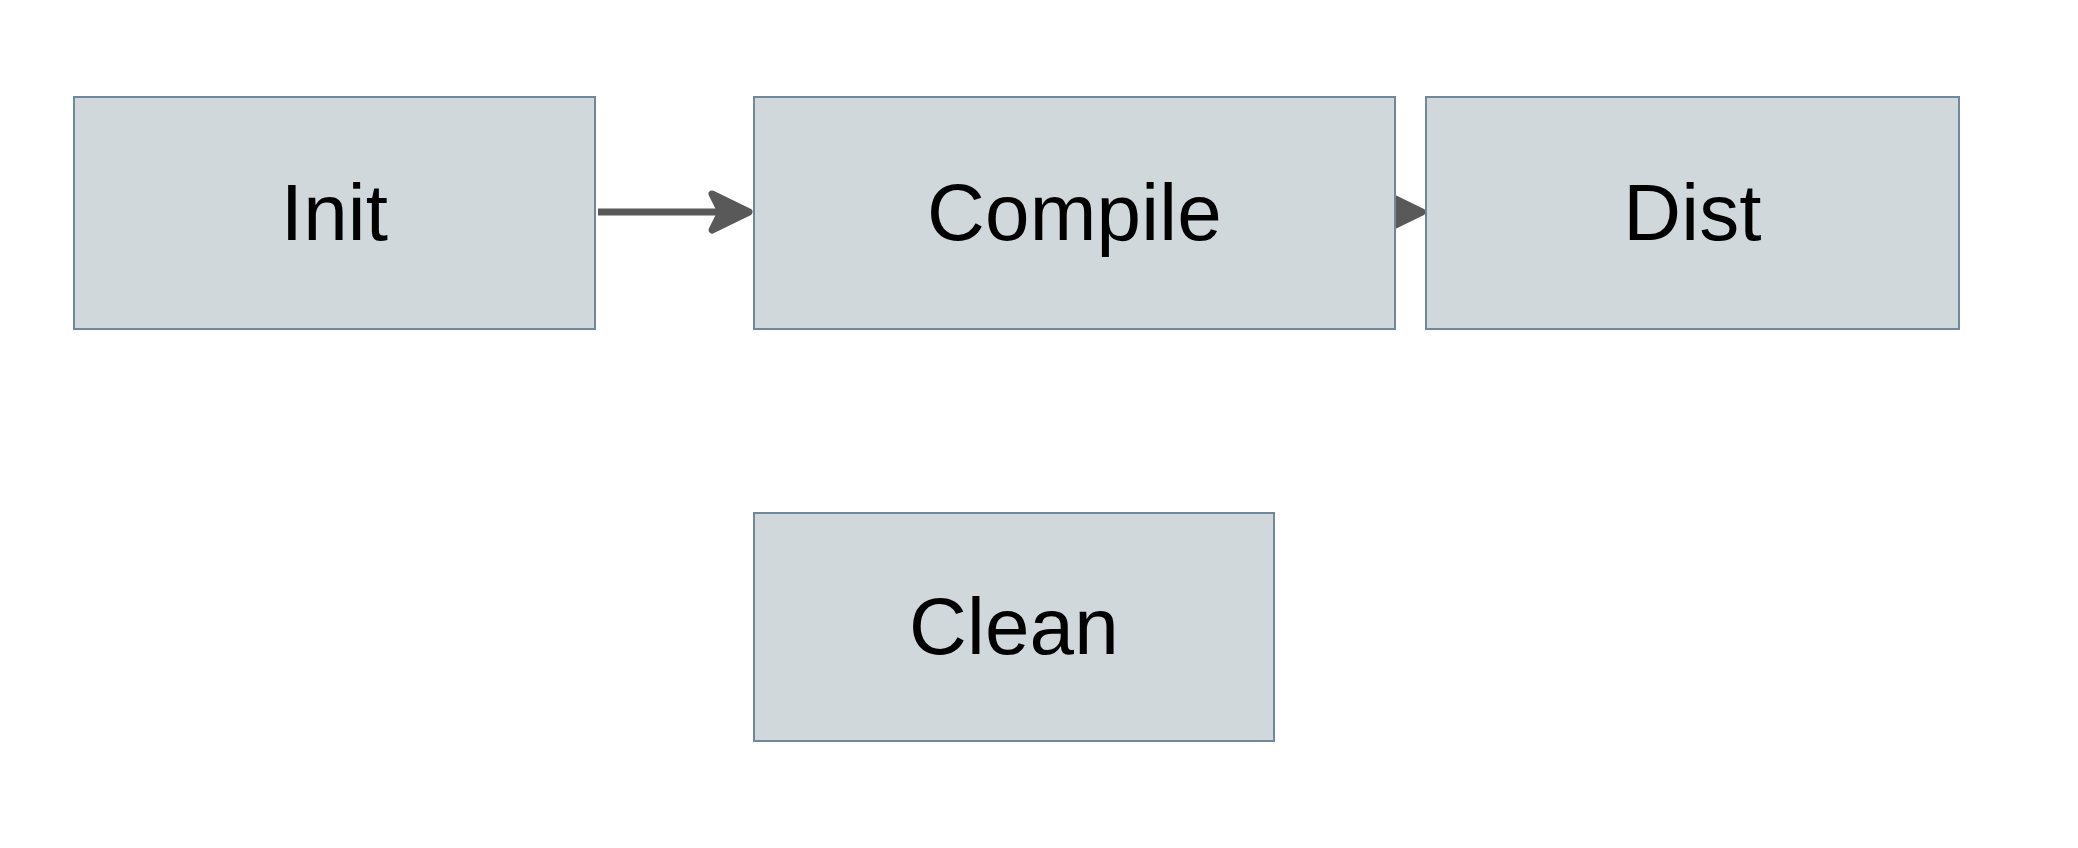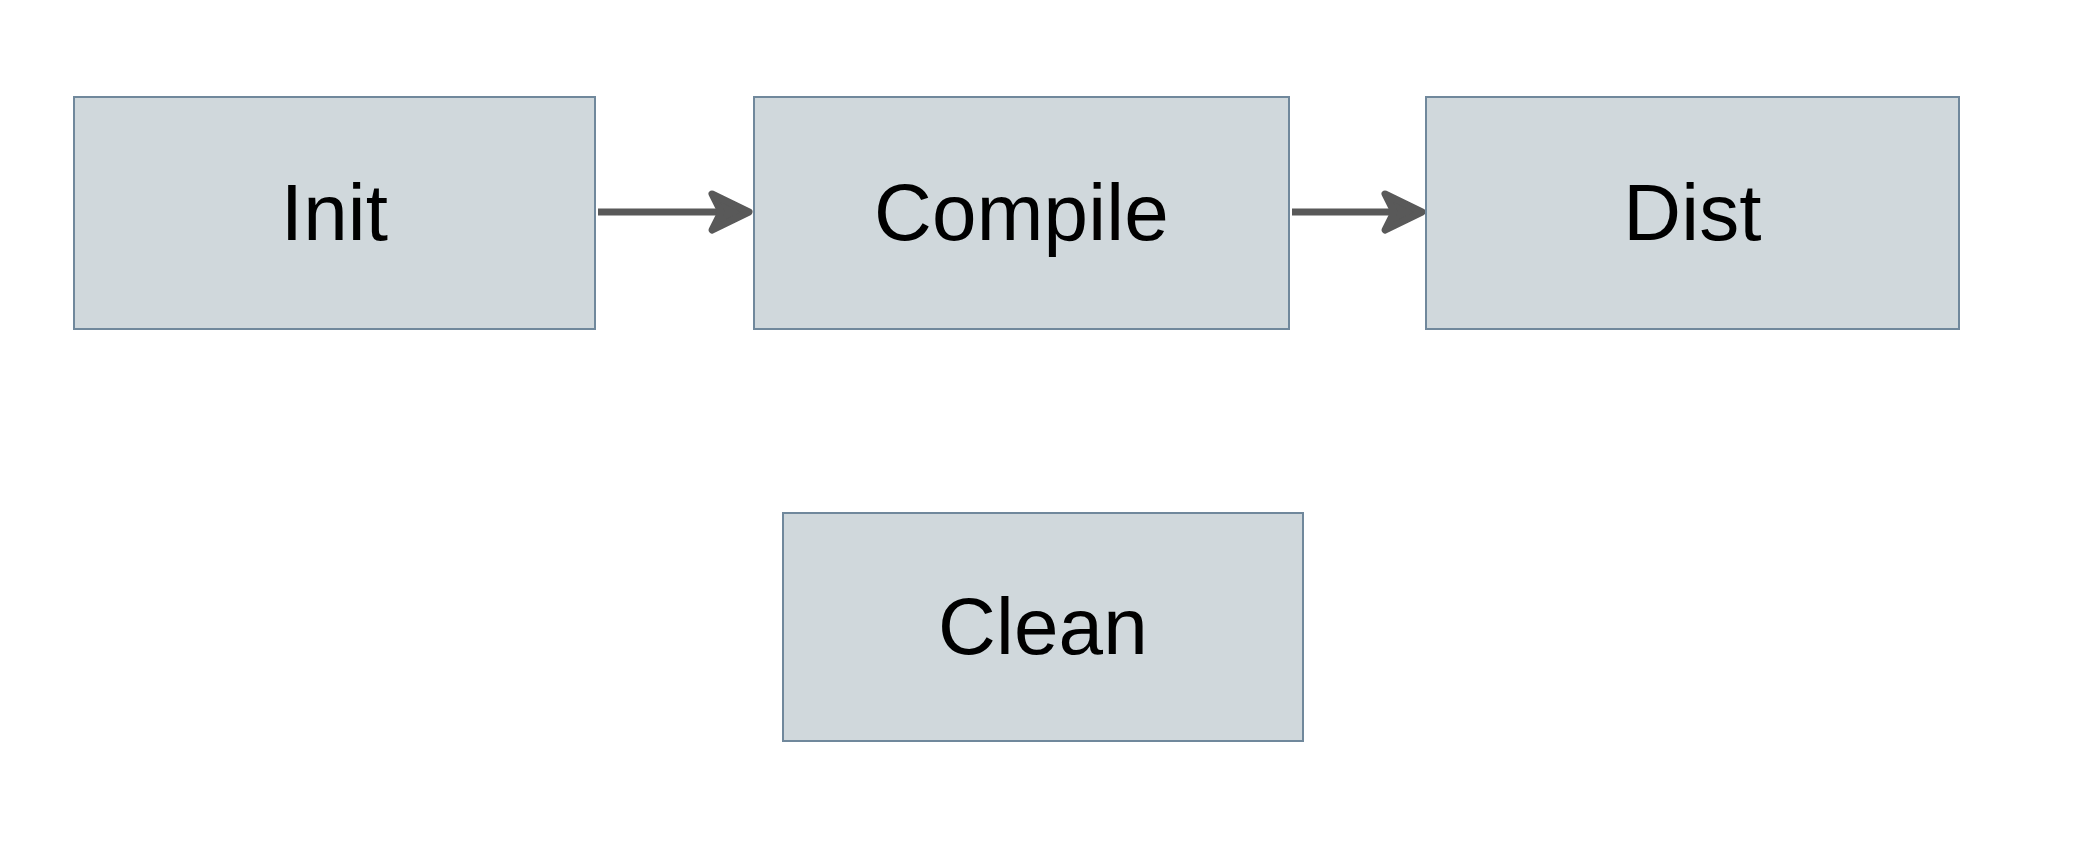--- a/index.html
+++ b/index.html
@@ -33,23 +33,23 @@
     font-family: "Liberation Sans", sans-serif;
     font-size: 80px;
     font-weight: 400;
     color: #000000;
     line-height: 1;
     letter-spacing: 0.2px;
     white-space: nowrap;
   }
   
   #node-dist    { left: 73px;  top: 96px;  width: 523px; height: 234px; }
-  #node-compile { left: 753px; top: 96px;  width: 537px; height: 234px; }
+  #node-compile { left: 753px; top: 96px;  width: 643px; height: 234px; }
   #node-init    { left: 1425px;top: 96px;  width: 535px; height: 234px; }
-  #node-clean   { left: 782px; top: 512px; width: 522px; height: 230px; }
+  #node-clean   { left: 753px; top: 512px; width: 522px; height: 230px; }
 
   .edge-layer {
     position: absolute;
     left: 0;
     top: 0;
     width: 2078px;
     height: 848px;
     pointer-events: none;
   }
   .edge-path {

